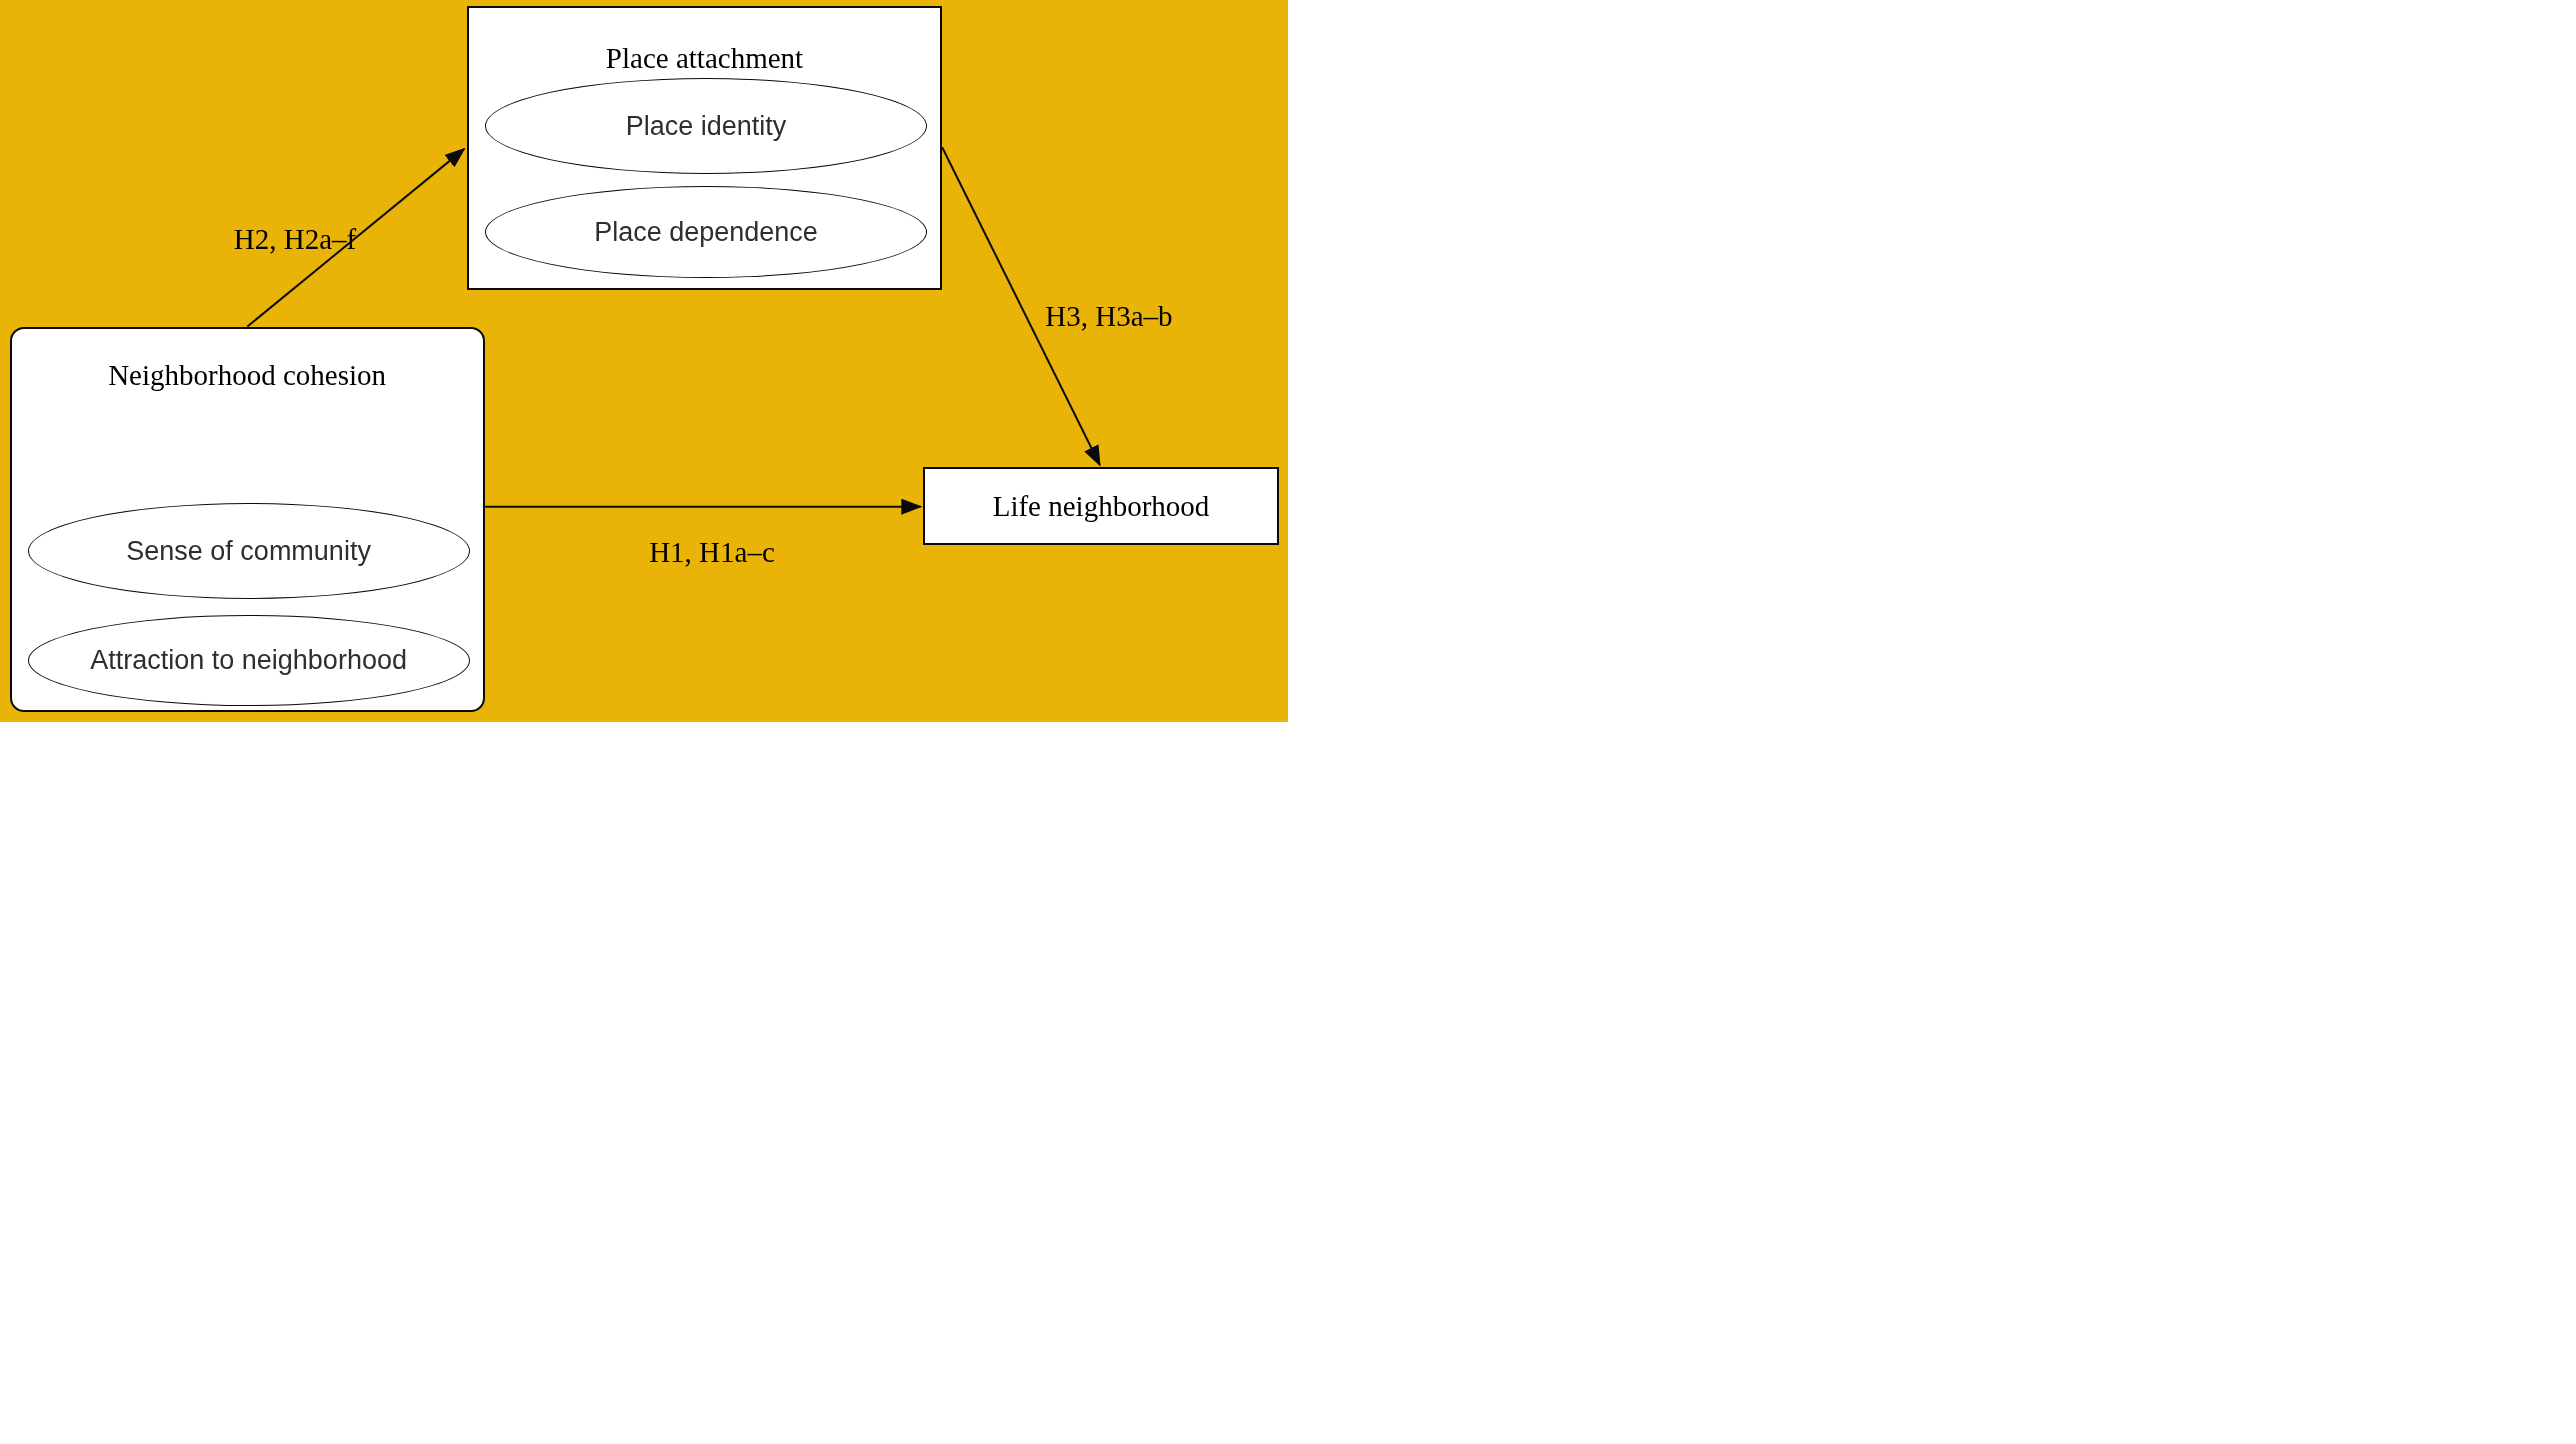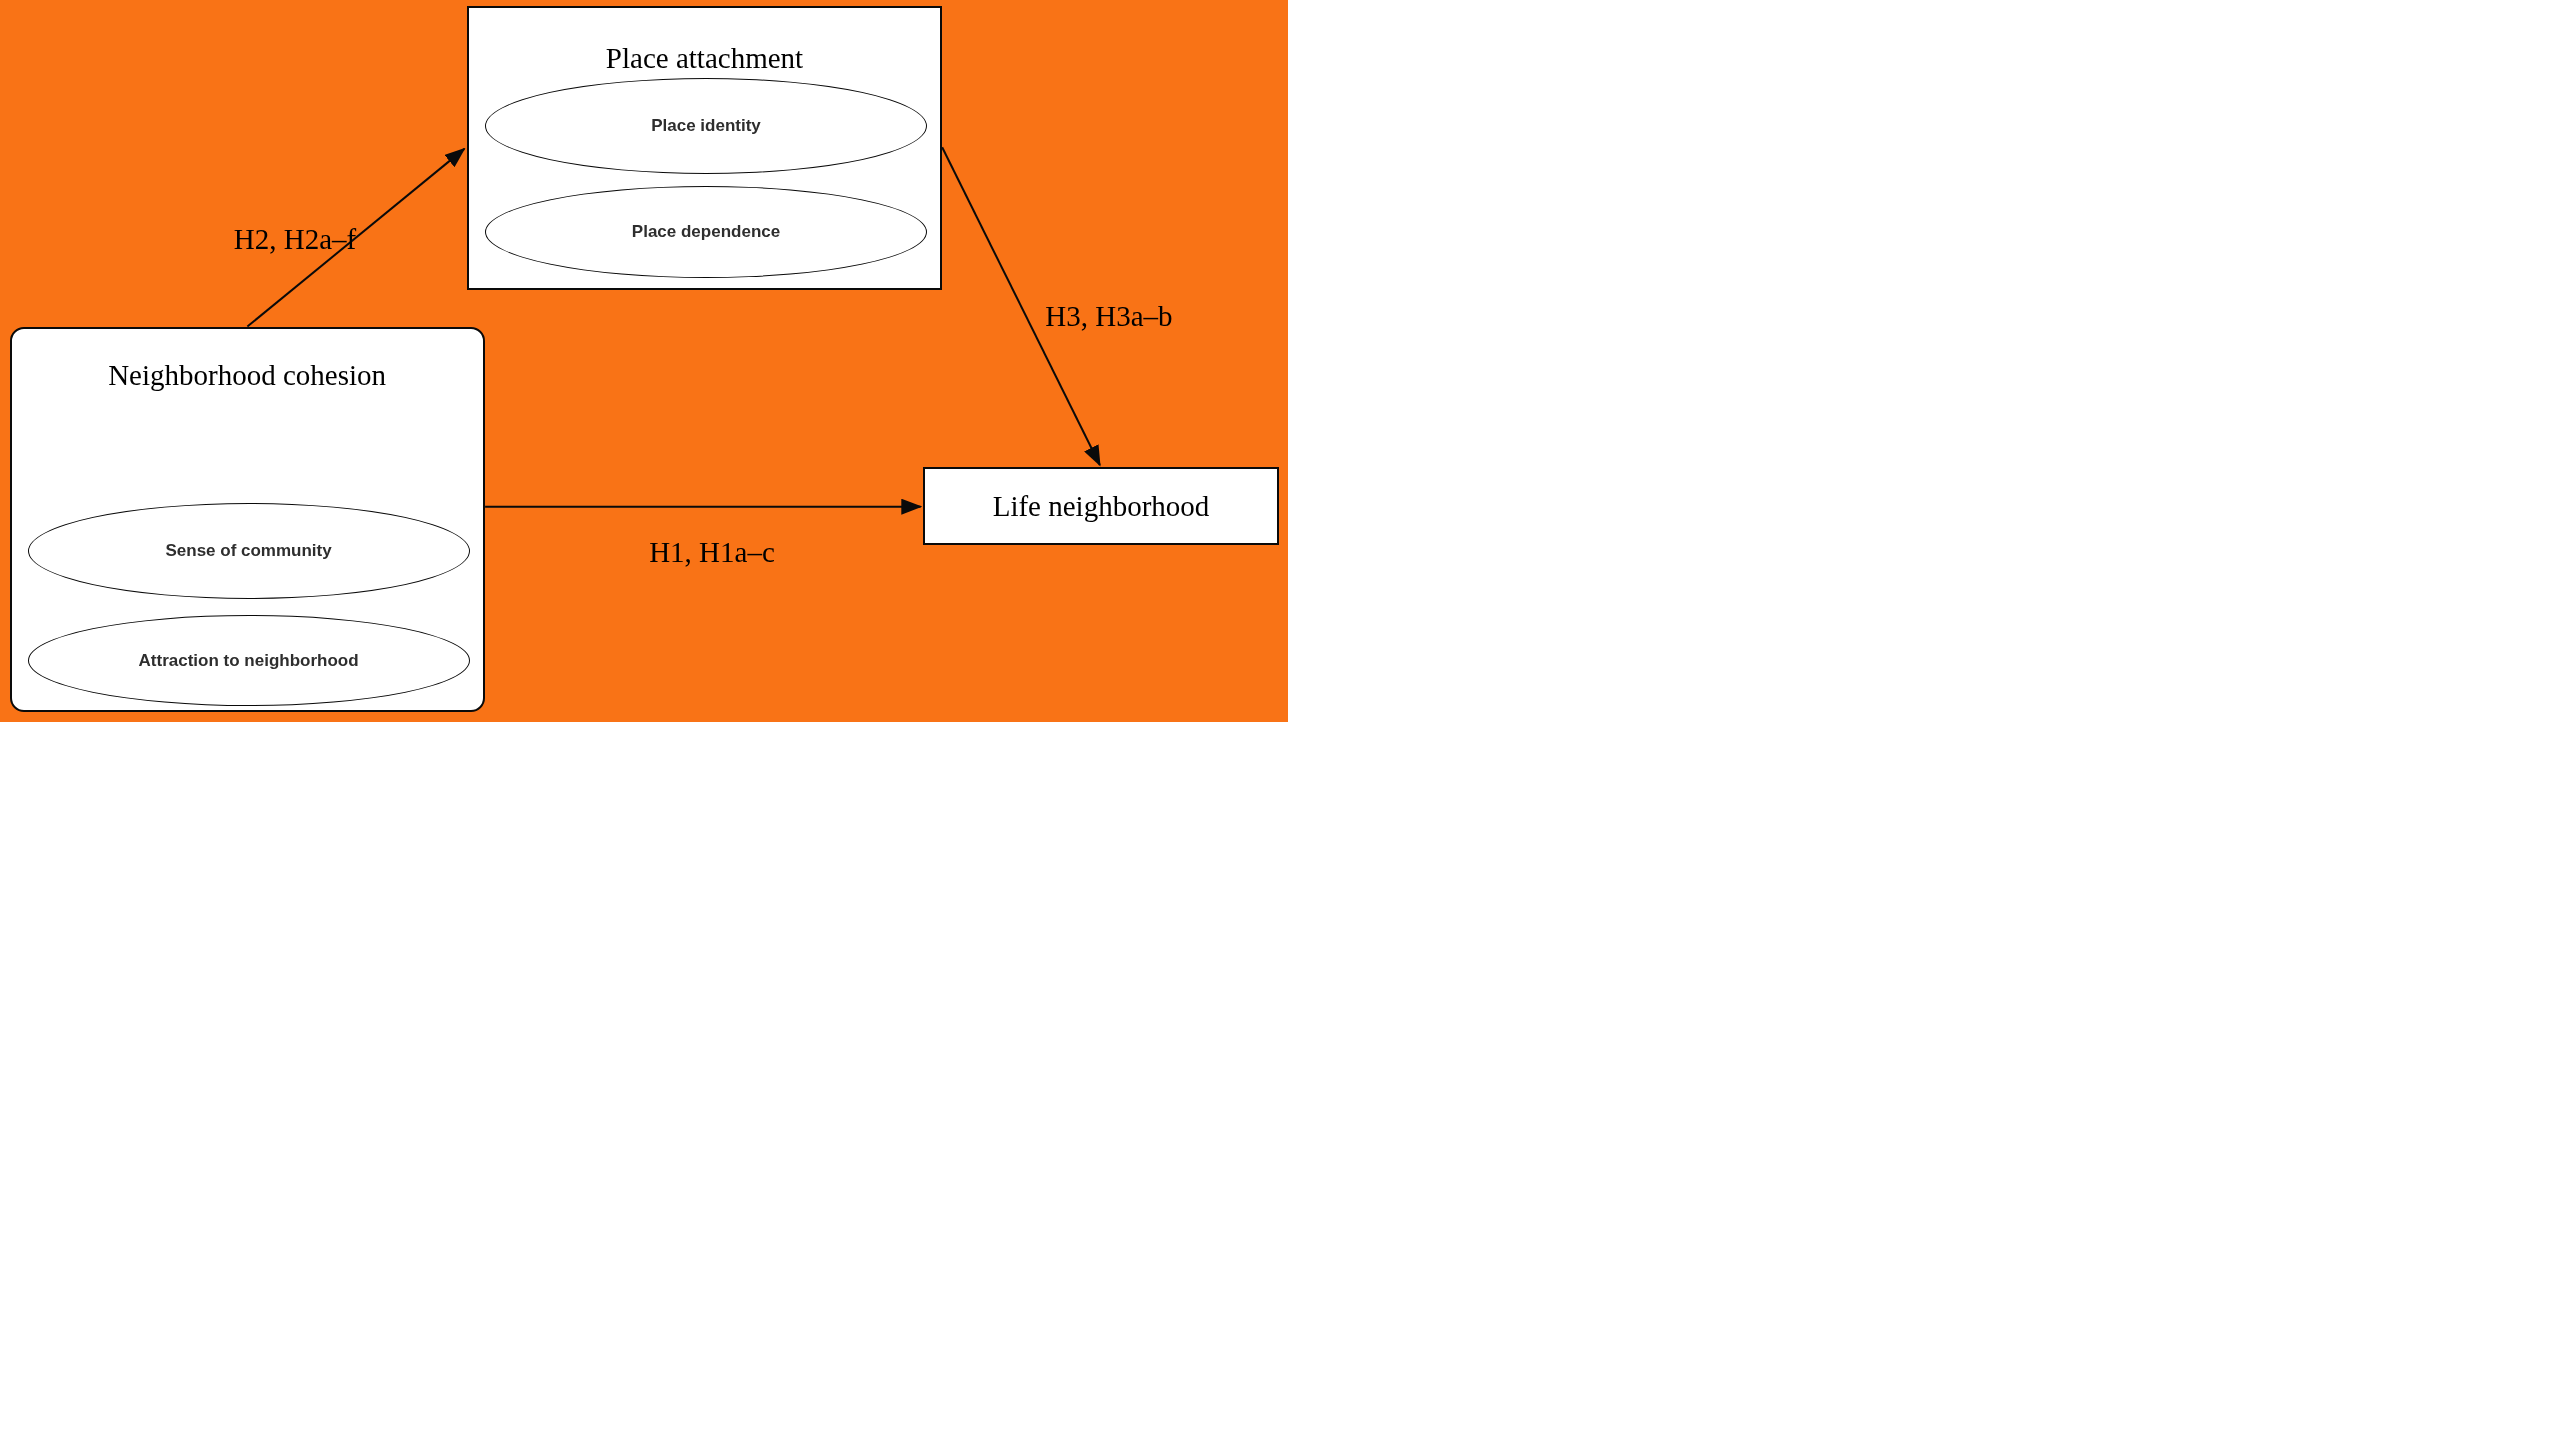--- a/index.html
+++ b/index.html
@@ -4,21 +4,21 @@
 <style>
   html, body {
     margin: 0;
     padding: 0;
     background: #ffffff;
   }
   .canvas {
     position: relative;
     width: 1288px;
     height: 722px;
-    background: #f97316;
+    background: #eab308;
     font-family: "Liberation Serif", serif;
     color: #000000;
     overflow: hidden;
   }
   .node-box {
     position: absolute;
     background: #ffffff;
     border: 2px solid #0a0a0a;
     box-sizing: border-box;
   }
@@ -59,22 +59,22 @@
     border: 1.6px solid #0a0a0a;
     border-radius: 50%;
     box-sizing: border-box;
     background: #ffffff;
     display: flex;
     align-items: center;
     justify-content: center;
   }
   .factor-label {
     font-family: "Liberation Sans", sans-serif;
-    font-weight: 700;
-    font-size: 17px;
+    font-weight: 400;
+    font-size: 27px;
     color: #2e2e2e;
     white-space: nowrap;
   }
   
   .el-identity   { left: 16px;  top: 70px;  width: 442px; height: 96px; }
   .el-dependence { left: 16px;  top: 178px; width: 442px; height: 92px; }
   
   .el-neighborliness { left: 16px; top: 70px;  width: 442px; height: 96px; }
   .el-sense          { left: 16px; top: 174px; width: 442px; height: 96px; }
   .el-attraction     { left: 16px; top: 286px; width: 442px; height: 91px; }

